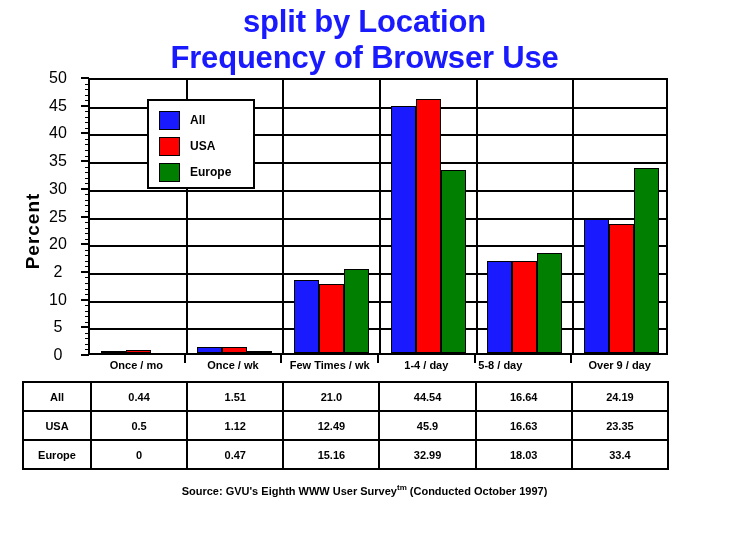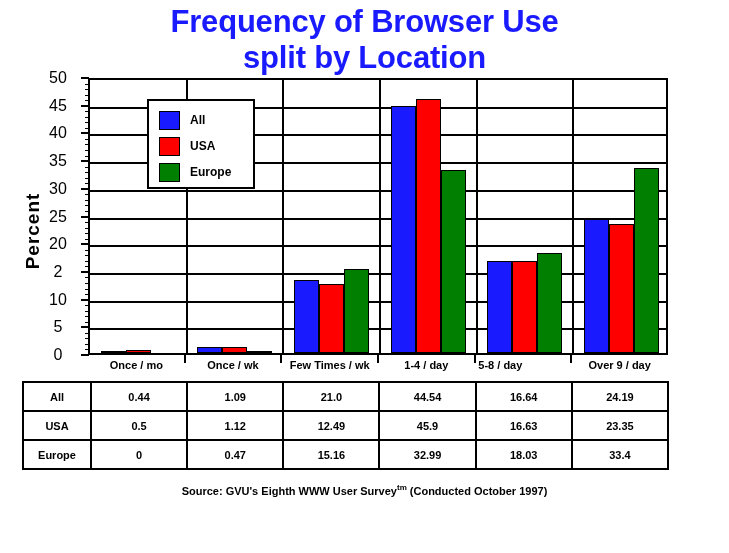--- a/index.html
+++ b/index.html
@@ -238,22 +238,22 @@
   }
   #footer sup {
     font-size: 8px;
     vertical-align: super;
   }
 </style>
 </head>
 <body>
 
 <div id="chart-title">
+  <span class="line">split by Location</span>
   <span class="line">Frequency of Browser Use</span>
-  <span class="line">split by Location</span>
 </div>
 
 <div id="plot-wrap">
 
   <div id="y-axis-title">Percent</div>
 
   <div id="ytick-labels">
       <div class="ytick-label" style="top: 277px;">0</div>
       <div class="ytick-label" style="top: 249.3px;">5</div>
       <div class="ytick-label" style="top: 221.6px;">10</div>
@@ -396,21 +396,21 @@
         <span class="legend-text">Europe</span>
       </div>
     </div>
 </div>
 
 <table id="data-table">
   <tbody>
       <tr>
         <td class="rowhead">All</td>
         <td>0.44</td>
-        <td>1.09</td>
+        <td>1.51</td>
         <td>21.0</td>
         <td>44.54</td>
         <td>16.64</td>
         <td>24.19</td>
       </tr>
       <tr>
         <td class="rowhead">USA</td>
         <td>0.5</td>
         <td>1.12</td>
         <td>12.49</td>

